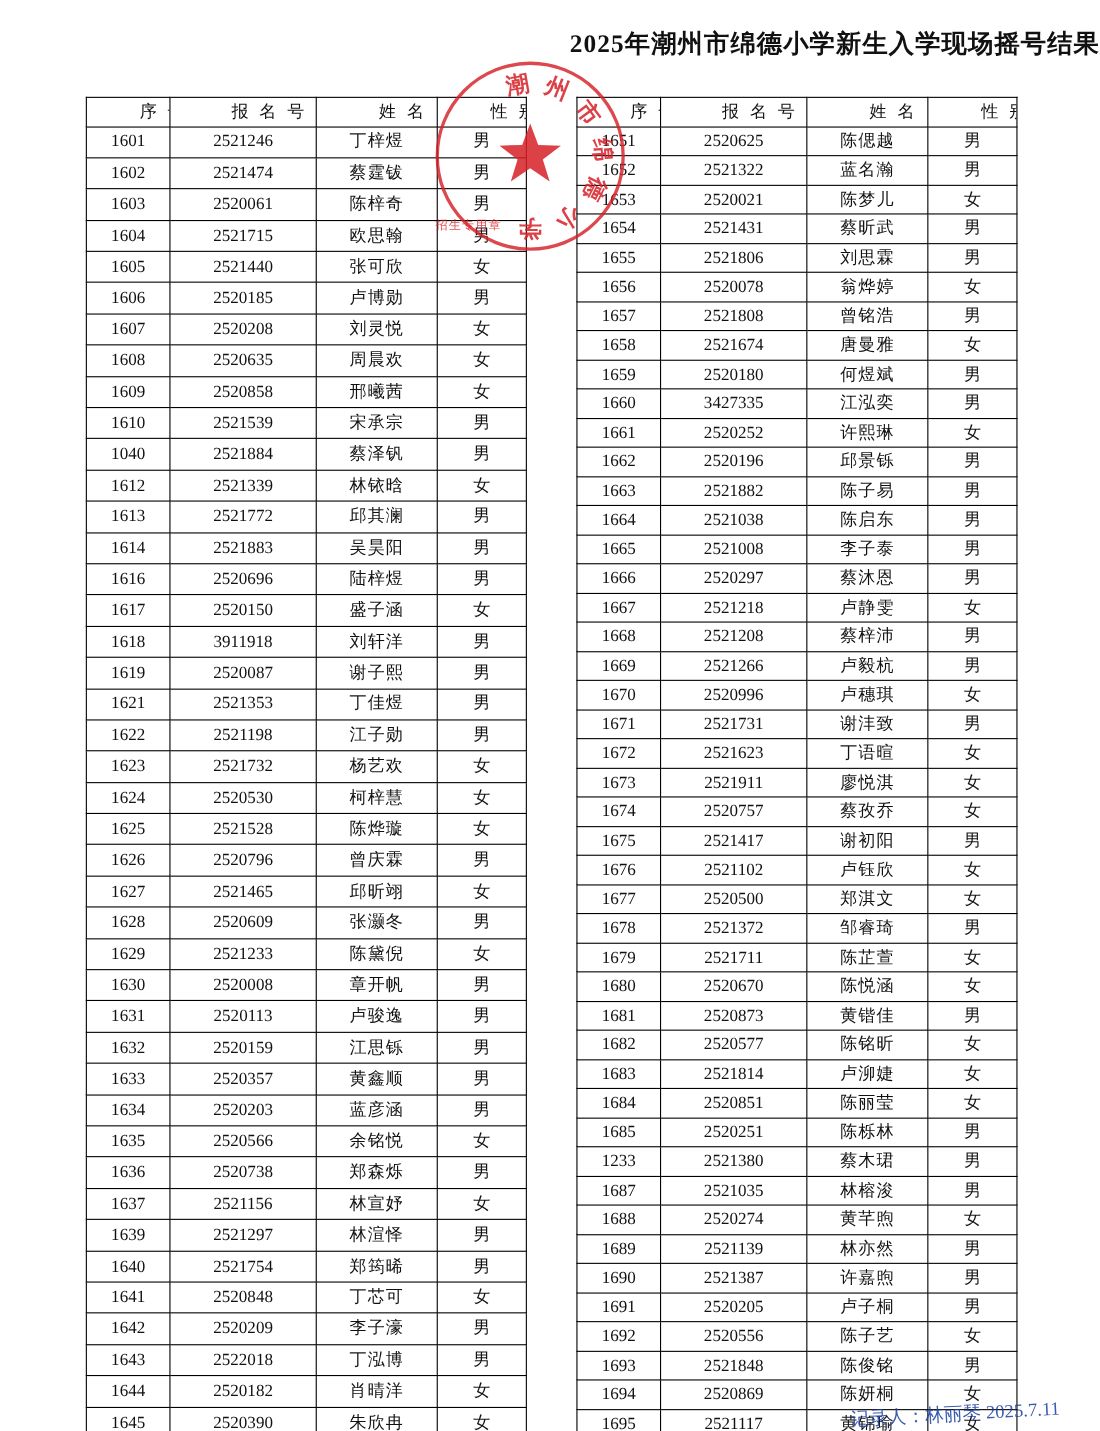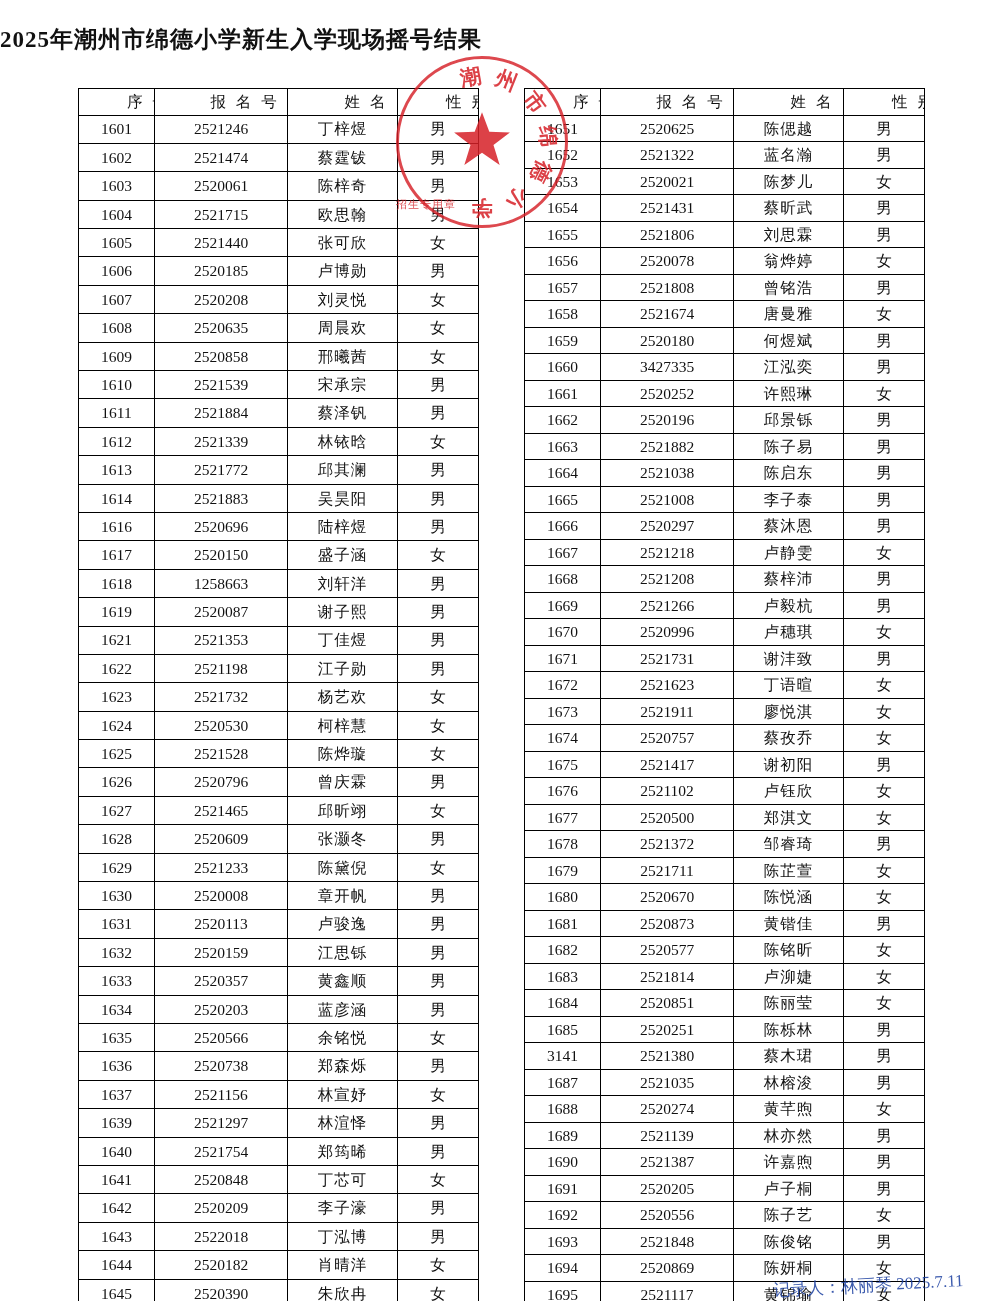--- a/index.html
+++ b/index.html
@@ -13,21 +13,21 @@
     position: relative;
     font-family: "Liberation Serif", "DejaVu Serif", serif;
     color: #111;
     overflow: hidden;
   }
   #doc-title {
     position: absolute;
     top: 24px;
     left: 0;
     width: 1000px;
-    text-align: left;
+    text-align: right;
     font-size: 23px;
     font-weight: bold;
     letter-spacing: 1px;
     font-family: "Liberation Serif", "DejaVu Serif", serif;
   }
   .tables-wrap {
     position: absolute;
     top: 88px;
     left: 78px;
     width: 846px;
@@ -201,21 +201,21 @@
           <td class="name-cell">邢曦茜</td>
           <td class="sex-cell">女</td>
         </tr>
         <tr>
           <td class="seq-cell">1610</td>
           <td class="reg-cell">2521539</td>
           <td class="name-cell">宋承宗</td>
           <td class="sex-cell">男</td>
         </tr>
         <tr>
-          <td class="seq-cell">1611</td>
+          <td class="seq-cell">1040</td>
           <td class="reg-cell">2521884</td>
           <td class="name-cell">蔡泽钒</td>
           <td class="sex-cell">男</td>
         </tr>
         <tr>
           <td class="seq-cell">1612</td>
           <td class="reg-cell">2521339</td>
           <td class="name-cell">林铱晗</td>
           <td class="sex-cell">女</td>
         </tr>
@@ -238,21 +238,21 @@
           <td class="sex-cell">男</td>
         </tr>
         <tr>
           <td class="seq-cell">1617</td>
           <td class="reg-cell">2520150</td>
           <td class="name-cell">盛子涵</td>
           <td class="sex-cell">女</td>
         </tr>
         <tr>
           <td class="seq-cell">1618</td>
-          <td class="reg-cell">1258663</td>
+          <td class="reg-cell">3911918</td>
           <td class="name-cell">刘轩洋</td>
           <td class="sex-cell">男</td>
         </tr>
         <tr>
           <td class="seq-cell">1619</td>
           <td class="reg-cell">2520087</td>
           <td class="name-cell">谢子熙</td>
           <td class="sex-cell">男</td>
         </tr>
         <tr>
@@ -622,21 +622,21 @@
           <td class="name-cell">陈丽莹</td>
           <td class="sex-cell">女</td>
         </tr>
         <tr>
           <td class="seq-cell">1685</td>
           <td class="reg-cell">2520251</td>
           <td class="name-cell">陈栎林</td>
           <td class="sex-cell">男</td>
         </tr>
         <tr>
-          <td class="seq-cell">3141</td>
+          <td class="seq-cell">1233</td>
           <td class="reg-cell">2521380</td>
           <td class="name-cell">蔡木珺</td>
           <td class="sex-cell">男</td>
         </tr>
         <tr>
           <td class="seq-cell">1687</td>
           <td class="reg-cell">2521035</td>
           <td class="name-cell">林榕浚</td>
           <td class="sex-cell">男</td>
         </tr>

